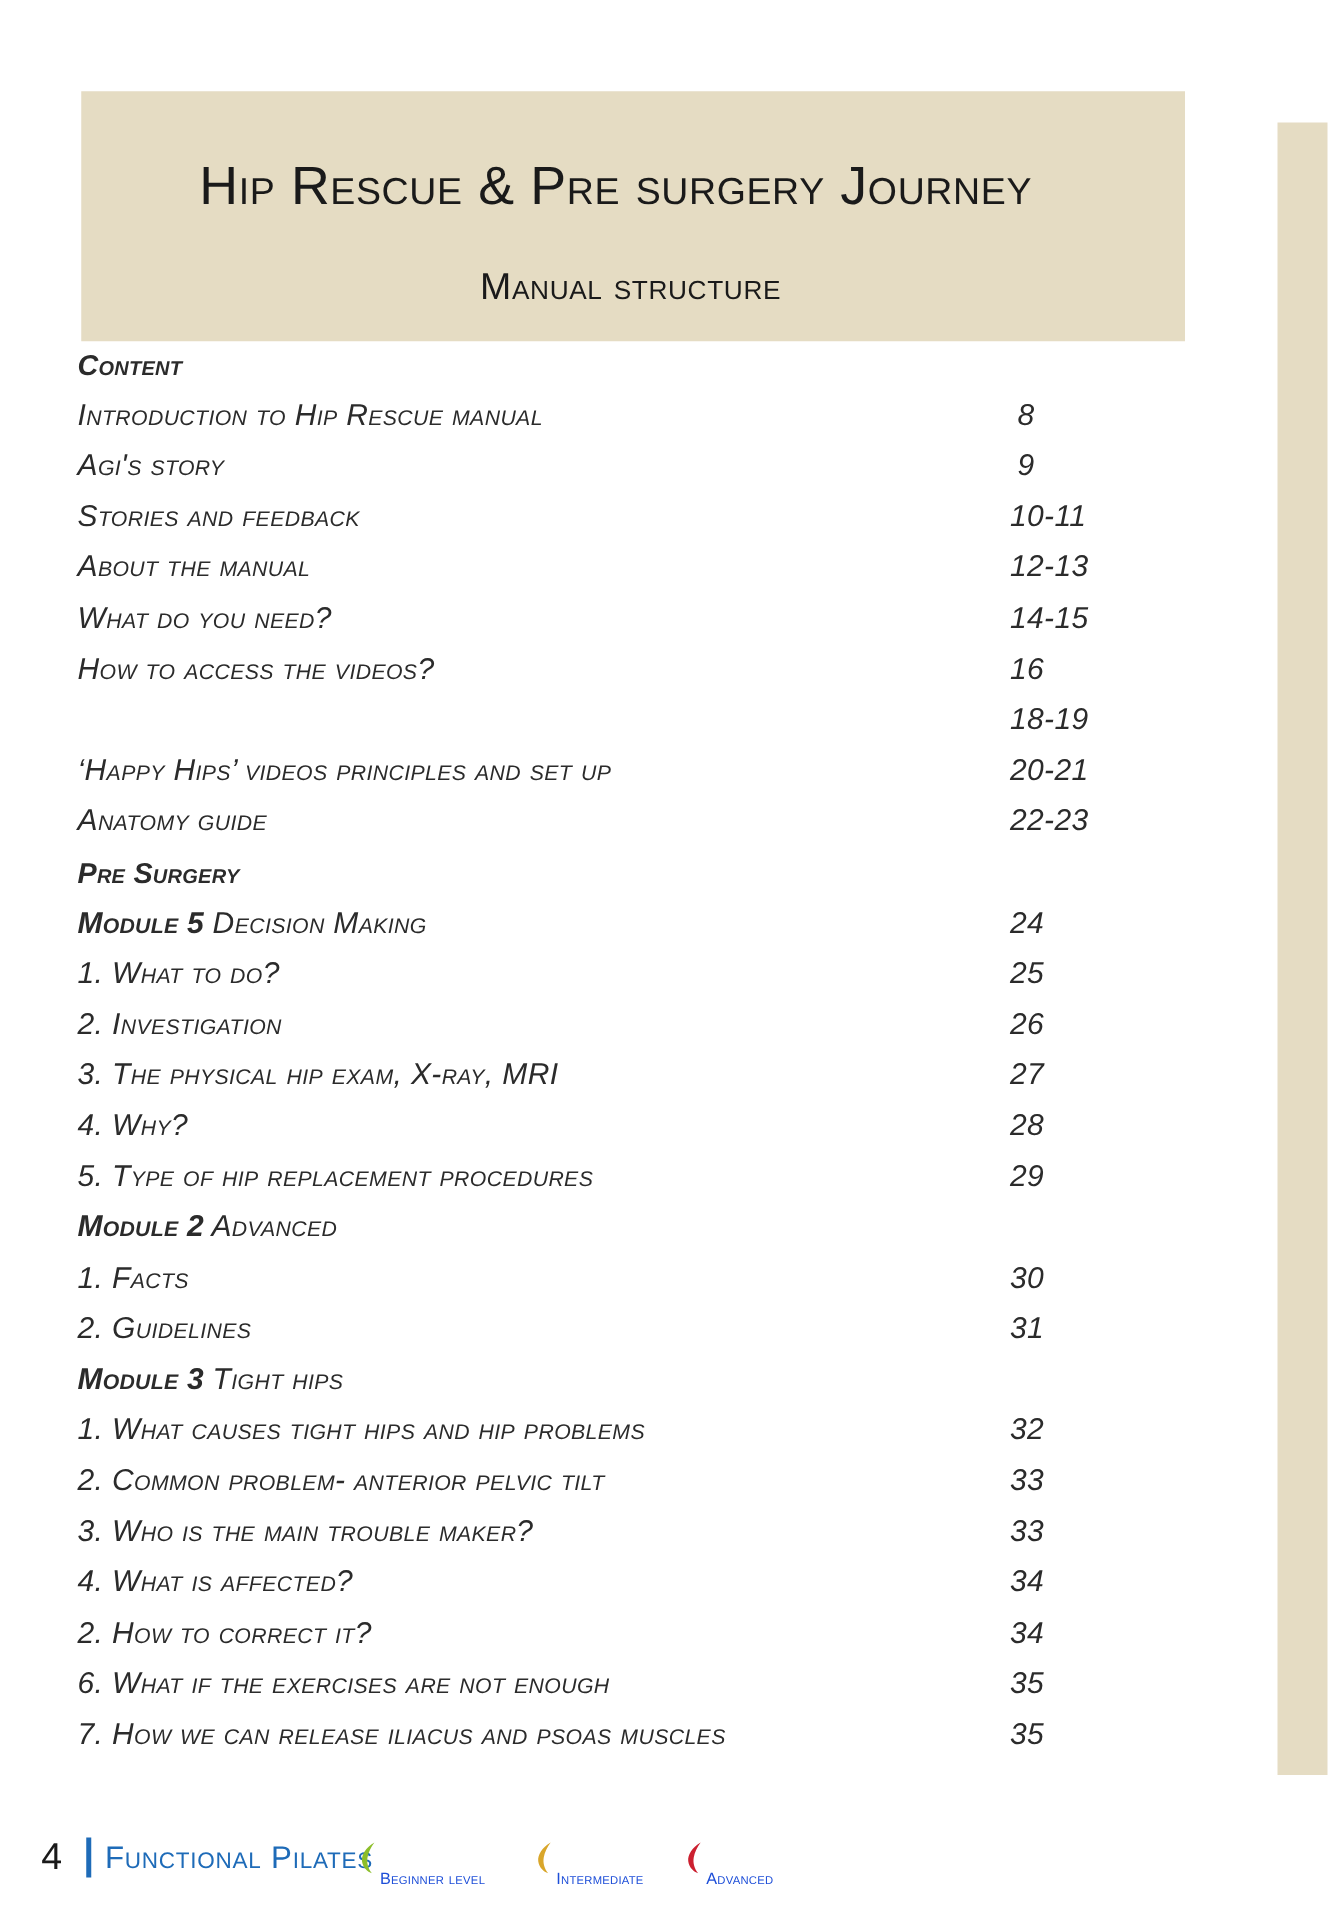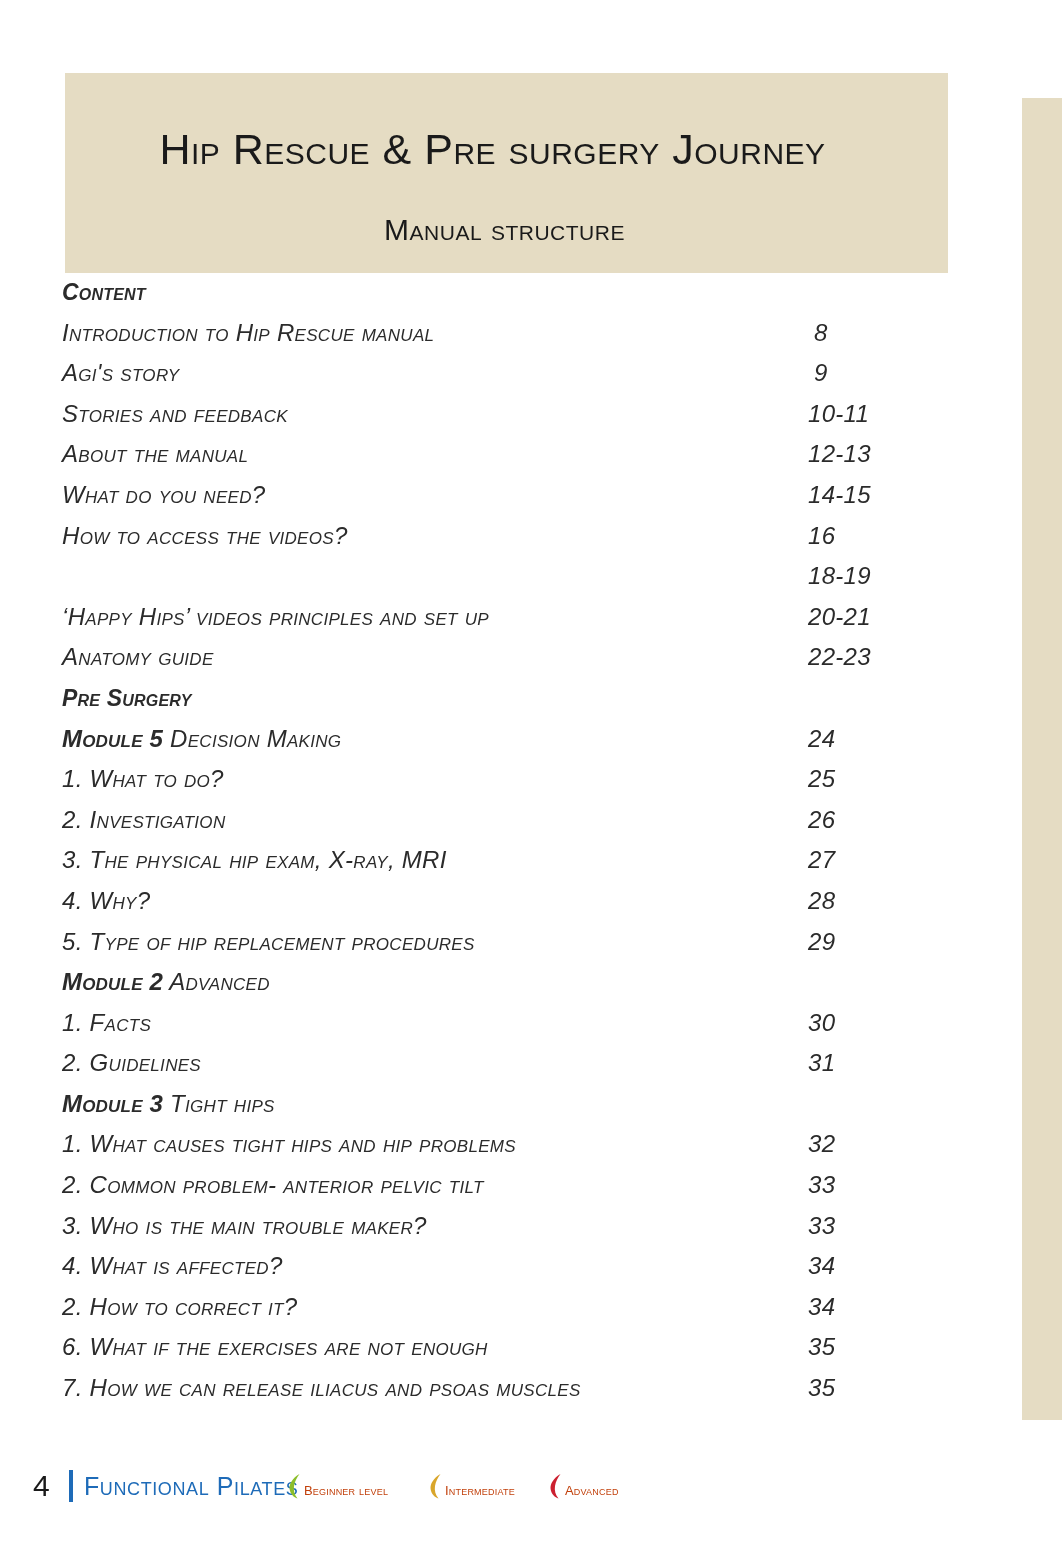--- a/index.html
+++ b/index.html
@@ -159,25 +159,25 @@
   .level-icon {
     position: absolute;
     left: 0;
     top: -1px;
     width: 14px;
     height: 26px;
   }
   .level-label {
     position: absolute;
     left: 17px;
-    top: 9px;
+    top: 21px;
     font-size: 13px;
     font-variant: small-caps;
     letter-spacing: 0.2px;
-    color: #c2410c;
+    color: #1d4ed8;
     white-space: nowrap;
     line-height: 16px;
   }
 </style>
 </head>
 <body>
 
 <div class="right-strip"></div>
 
 <div class="header-block">

